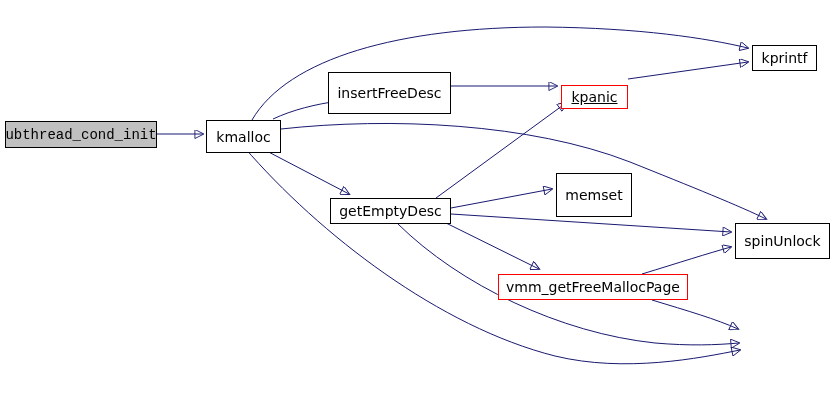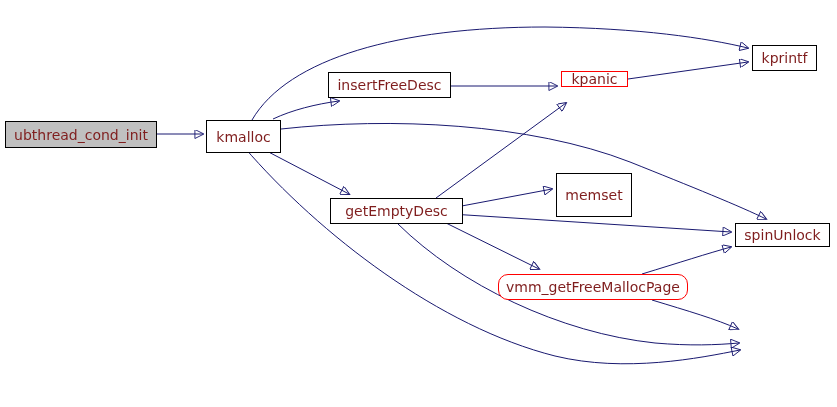--- a/index.html
+++ b/index.html
@@ -10,36 +10,36 @@
     font-family:"DejaVu Sans","Liberation Sans",sans-serif;
     overflow:hidden;
   }
   .edges{position:absolute;left:0;top:0;width:837px;height:407px;}
   .node{
     position:absolute;
     box-sizing:border-box;
     display:flex;align-items:center;justify-content:center;
     border:1px solid #000000;
     background:#ffffff;
-    font-size:14px;color:#7f1d1d;
+    font-size:14px;color:#000000;
     white-space:nowrap;
     z-index:2;
   }
-  .node.root{background:#c0c0c0;}
+  .node.root{background:#c0c0c0;font-family:Liberation Mono, monospace;}
   .node.alert{border-color:#ff0000;}
   
   #n-ubthread{left:5px;top:121px;width:152px;height:27px;}
   #n-kmalloc{left:206px;top:120px;width:75px;height:33px;}
-  #n-insertFreeDesc{left:328px;top:72px;width:123px;height:26px;}
-  #n-kpanic{left:561px;top:71px;width:67px;height:16px;}
+  #n-insertFreeDesc{left:328px;top:72px;width:123px;height:42px;}
+  #n-kpanic{left:561px;top:85px;width:67px;height:24px;text-decoration:underline;}
   #n-kprintf{left:752px;top:45px;width:65px;height:26px;}
-  #n-getEmptyDesc{left:330px;top:198px;width:133px;height:26px;}
+  #n-getEmptyDesc{left:330px;top:198px;width:121px;height:26px;}
   #n-memset{left:556px;top:173px;width:76px;height:44px;}
-  #n-spinUnlock{left:735px;top:223px;width:95px;height:24px;}
-  #n-vmm{left:498px;top:274px;width:190px;height:26px;border-radius:10px;}
+  #n-spinUnlock{left:735px;top:223px;width:95px;height:36px;}
+  #n-vmm{left:498px;top:274px;width:190px;height:26px;}
   #n-spinLock{left:743px;top:325px;width:82px;height:26px;}
   .edges path{fill:none;stroke:#191970;stroke-width:1;}
 </style>
 </head>
 <body>
 
 <div class="canvas">
 
   <svg class="edges" width="837" height="407" viewBox="0 0 837 407" xmlns="http://www.w3.org/2000/svg">
     <defs>

